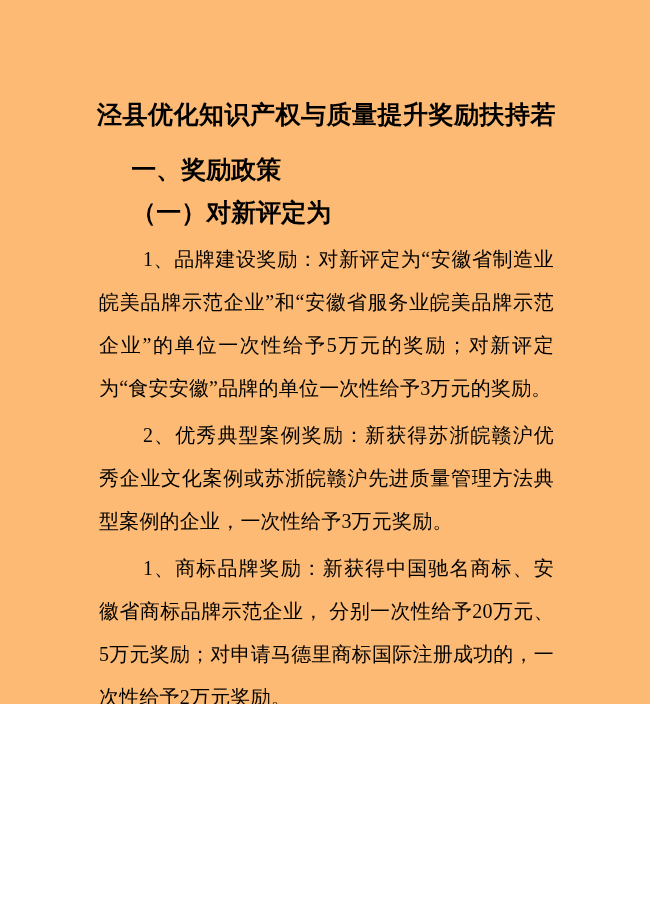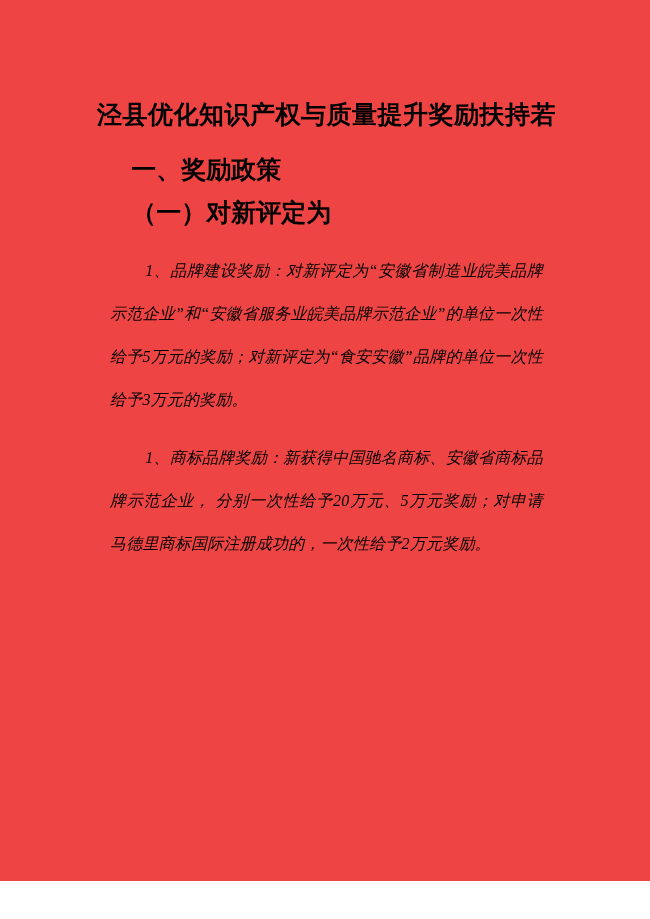--- a/index.html
+++ b/index.html
@@ -3,23 +3,23 @@
 <meta charset="utf-8">
 <style>
   html, body {
     margin: 0;
     padding: 0;
     background: #ffffff;
   }
   .page {
     position: relative;
     width: 650px;
-    height: 881px;
+    height: 704px;
     box-sizing: border-box;
-    background: #ef4444;
+    background: #fdba74;
     color: #000000;
     padding: 91px 92px 0 95px;
     font-family: "Liberation Serif", "DejaVu Serif", serif;
     overflow: hidden;
   }
   .title {
     margin: 0 0 9px 0;
     font-size: 25px;
     font-weight: bold;
     line-height: 48px;
@@ -30,41 +30,41 @@
     display: block;
   }
   .heading {
     margin: 0;
     font-size: 25px;
     font-weight: bold;
     line-height: 43px;
     text-indent: 1.45em;
   }
   .para {
-    margin: 15px;
-    font-size: 16px;
+    margin: 4px;
+    font-size: 20px;
     line-height: 43px;
     text-align: justify;
     text-indent: 2.2em;
     letter-spacing: 0.2px;
-    font-style: italic;
   }
 </style>
 </head>
 <body>
 
 <div class="page">
 
   <h1 class="title">
     <span class="title-line">泾县优化知识产权与质量提升奖励扶持若</span>
   </h1>
 
   <h2 class="heading">一、奖励政策</h2>
 
   <h3 class="heading">（一）对新评定为</h3>
 
   <p class="para">1、品牌建设奖励：对新评定为“安徽省制造业皖美品牌示范企业”和“安徽省服务业皖美品牌示范企业”的单位一次性给予5万元的奖励；对新评定为“食安安徽”品牌的单位一次性给予3万元的奖励。</p>
 
+  <p class="para">2、优秀典型案例奖励：新获得苏浙皖赣沪优秀企业文化案例或苏浙皖赣沪先进质量管理方法典型案例的企业，一次性给予3万元奖励。</p>
 
   <p class="para">1、商标品牌奖励：新获得中国驰名商标、安徽省商标品牌示范企业， 分别一次性给予20万元、5万元奖励；对申请马德里商标国际注册成功的，一次性给予2万元奖励。</p>
 
 
 </div>
 
 </body></html>

